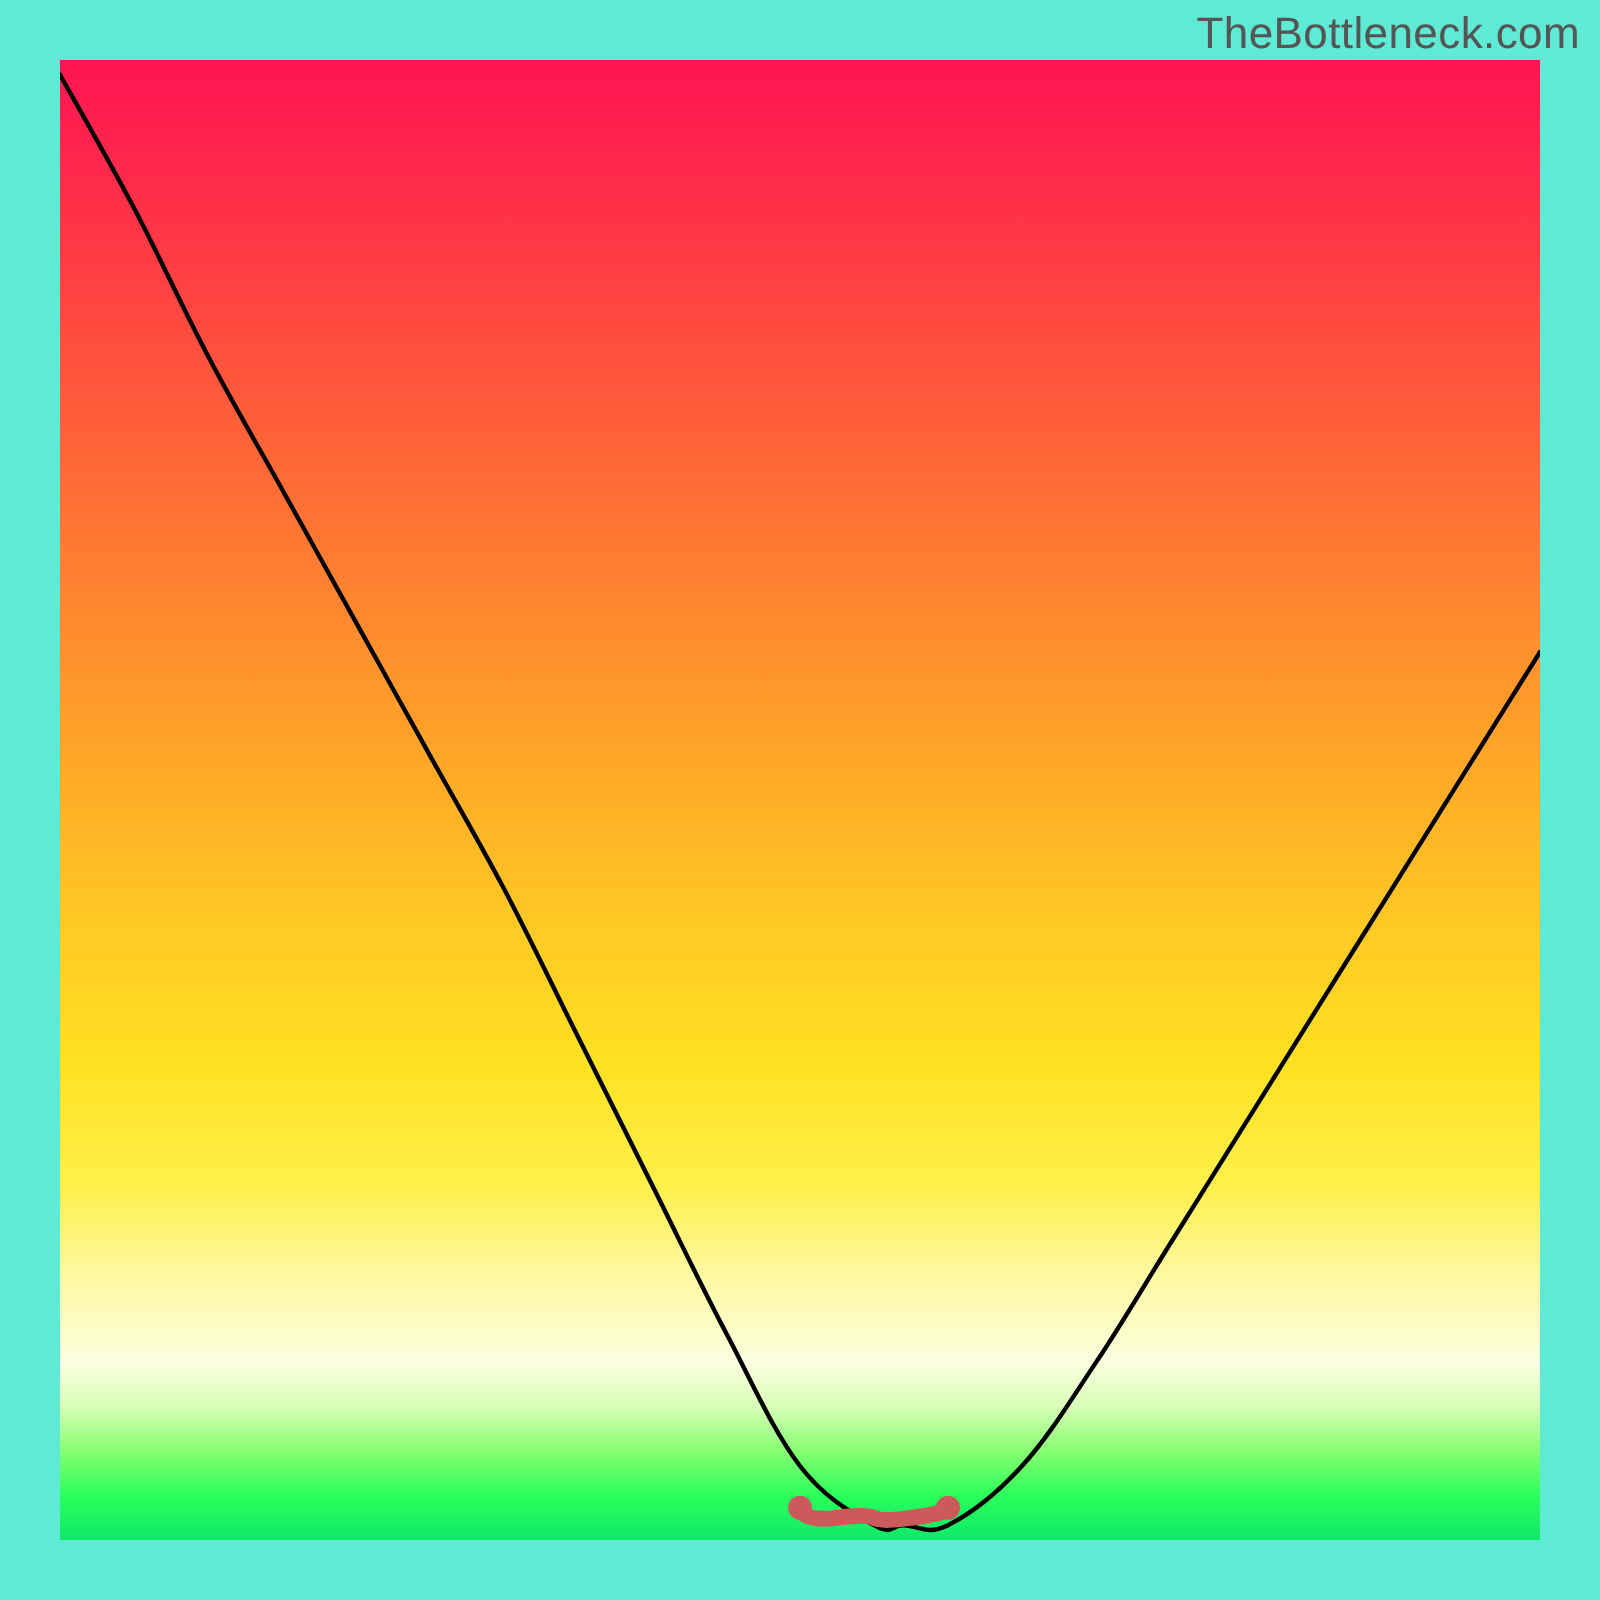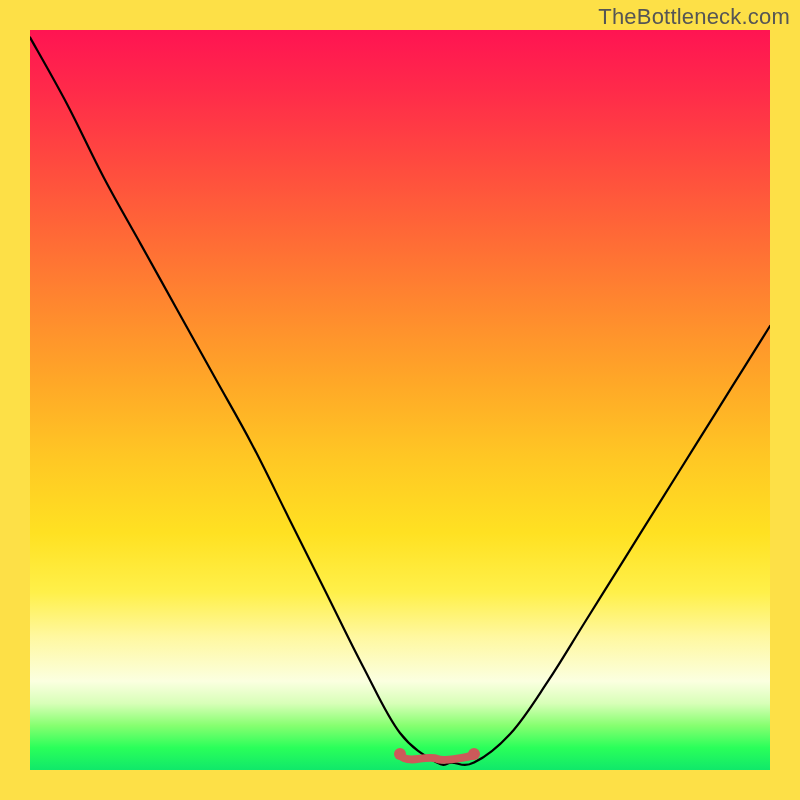--- a/index.html
+++ b/index.html
@@ -8,21 +8,21 @@
     width: 800px;
     height: 800px;
     overflow: hidden;
     background: #000;
     font-family: Arial, Helvetica, sans-serif;
   }
   .frame {
     position: relative;
     width: 800px;
     height: 800px;
-    background: #fde047;
+    background: #5eead4;
   }
   .watermark {
     position: absolute;
     top: 4px;
     right: 10px;
     color: #555;
     font-size: 22px;
     font-weight: 500;
     letter-spacing: 0.2px;
     z-index: 20;

